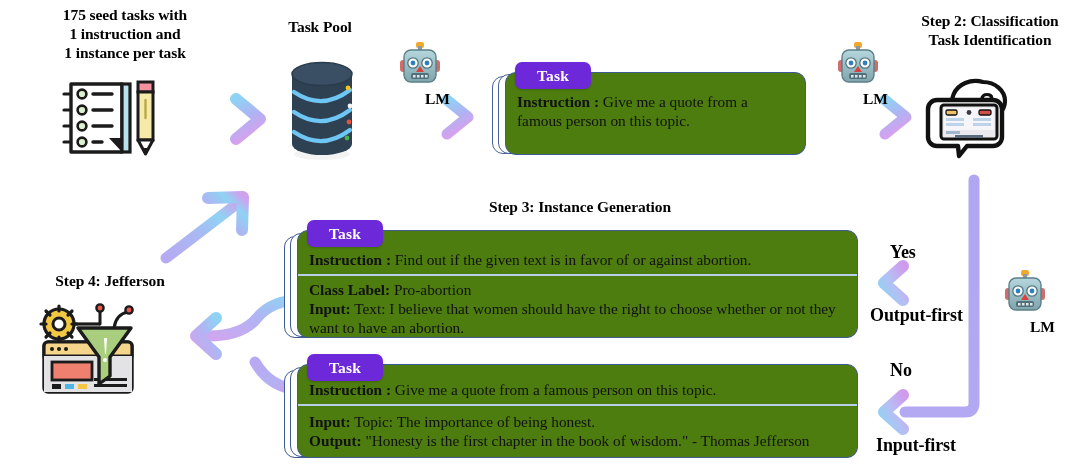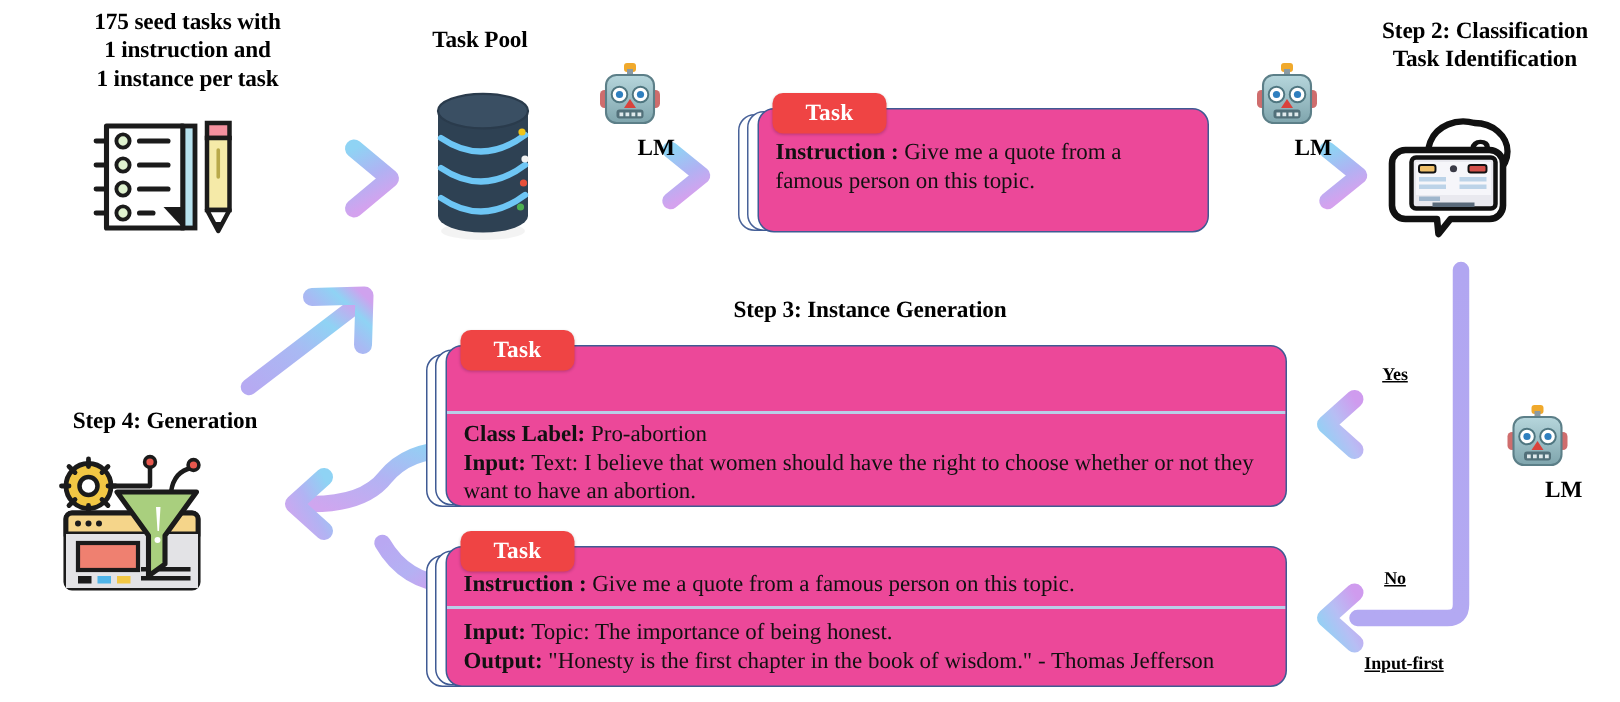--- a/index.html
+++ b/index.html
@@ -10,50 +10,49 @@
     color:#000;
   }
   .stage{position:absolute;left:0;top:0;width:912px;height:468px;}
 
   
   .hdr{
     position:absolute;font-weight:bold;font-size:15.5px;line-height:1.22;
     text-align:center;letter-spacing:-0.1px;white-space:pre-line;
   }
   .lbl{
-    position:absolute;font-weight:bold;font-size:12px;text-align:center;
+    position:absolute;font-weight:bold;font-size:18px;text-align:left;
     letter-spacing:-0.1px;
-    text-decoration:underline;
   }
   .lm-lbl{
     position:absolute;font-weight:bold;font-size:15.5px;text-align:right;
   }
 
   
   .stack{position:absolute;}
   .sheet{
     position:absolute;border:1.6px solid #3f5a94;border-radius:11px;
     background:#ffffff;box-sizing:border-box;
   }
   .sheet.s1{opacity:.95;}
   .sheet.s2{opacity:.95;}
   .card{
     position:absolute;border:1.6px solid #3f5a94;border-radius:11px;
-    background:#ec4899;box-sizing:border-box;overflow:hidden;
+    background:#4d7c0f;box-sizing:border-box;overflow:hidden;
   }
   .card .sep{
     position:absolute;left:0;right:0;height:1.6px;background:#b9cee8;
   }
   .card .body{
     position:absolute;left:11px;right:10px;
     font-size:15.3px;line-height:1.24;color:#111;
   }
   .card .body b{font-weight:bold;}
   .tasktag{
-    position:absolute;background:#ef4444;border-radius:7px;
+    position:absolute;background:#6d28d9;border-radius:7px;
     color:#fff;font-weight:bold;font-size:15.5px;
     display:flex;align-items:center;justify-content:center;
     box-shadow:0 1px 2px rgba(0,0,0,.18);
     letter-spacing:.2px;
   }
 
   
   .arrows{position:absolute;left:0;top:0;width:1080px;height:468px;pointer-events:none;}
 
   
@@ -291,20 +290,24 @@
     <rect x="21" y="53" width="14" height="3" fill="#9fb6cc"></rect>
     <rect x="30" y="57" width="28" height="3" fill="#5a6a7a"></rect>
   </svg>
 
   <div class="hdr" style="left:380px;top:198px;width:400px;">Step 3: Instance Generation</div>
 
   <div class="stack" style="left:284px;top:228px;">
     <div class="sheet" style="left:0px;top:8px;width:564px;height:102px;"></div>
     <div class="sheet" style="left:6px;top:5px;width:564px;height:104px;"></div>
     <div class="card" style="left:13px;top:2px;width:561px;height:108px;">
+      <div class="body" style="top:20px;">
+        <b>Instruction :</b>
+        <span>Find out if the given text is in favor of or against abortion.</span>
+      </div>
       <div class="sep" style="top:43px;"></div>
       <div class="body" style="top:50px;">
         <b>Class Label:</b>
         <span>Pro-abortion</span>
       </div>
       <div class="body" style="top:69px;">
         <b>Input:</b>
         <span>Text: I believe that women should have the right to choose whether or not they want to have an abortion.</span>
       </div>
     </div>
@@ -326,21 +329,22 @@
       </div>
       <div class="body" style="top:67px;">
         <b>Output:</b>
         <span>"Honesty is the first chapter in the book of wisdom." - Thomas Jefferson</span>
       </div>
     </div>
     <div class="tasktag" style="left:23px;top:-8px;width:76px;height:27px;">Task</div>
   </div>
 
   <div class="lbl" style="left:890px;top:242px;width:80px;">Yes</div>
-  <div class="lbl" style="left:890px;top:378px;width:80px;">No</div>
+  <div class="lbl" style="left:870px;top:305px;width:128px;">Output-first</div>
+  <div class="lbl" style="left:890px;top:360px;width:80px;">No</div>
   <div class="lbl" style="left:876px;top:435px;width:120px;">Input-first</div>
 
   <svg class="icon" style="left:1003px;top:268px;" width="44" height="50" viewBox="0 0 44 50">
     <defs>
       <linearGradient id="rg3" x1="0" y1="0" x2="0" y2="1">
         <stop offset="0%" stop-color="#b6d6dc"></stop>
           <stop offset="100%" stop-color="#7fa5ad"></stop>
       </linearGradient>
     </defs>
     <rect x="18" y="2" width="8" height="6" rx="2" fill="#f0a92c"></rect>
@@ -356,21 +360,21 @@
     <rect x="13" y="33" width="18" height="6" rx="2" fill="#52707a"></rect>
     <g fill="#dfe9ec">
       <rect x="15" y="35" width="2.5" height="2.5"></rect>
       <rect x="19" y="35" width="2.5" height="2.5"></rect>
       <rect x="23" y="35" width="2.5" height="2.5"></rect>
       <rect x="27" y="35" width="2.5" height="2.5"></rect>
     </g>
   </svg>
   <div class="lm-lbl" style="left:995px;top:318px;width:60px;">LM</div>
 
-  <div class="hdr" style="left:0px;top:272px;width:220px;">Step 4: Generation</div>
+  <div class="hdr" style="left:0px;top:272px;width:220px;">Step 4: Jefferson</div>
 
   <svg class="icon" style="left:38px;top:302px;" width="104" height="96" viewBox="0 0 104 96">
 
     <g>
       <circle cx="21" cy="22" r="15" fill="#f2c744" stroke="#1b1b1b" stroke-width="3.2"></circle>
       <circle cx="21" cy="22" r="6" fill="#fff" stroke="#1b1b1b" stroke-width="3"></circle>
       <g stroke="#1b1b1b" stroke-width="3.2" stroke-linecap="round">
         <line x1="21" y1="4" x2="21" y2="9"></line>
         <line x1="21" y1="35" x2="21" y2="40"></line>
         <line x1="3" y1="22" x2="8" y2="22"></line>

